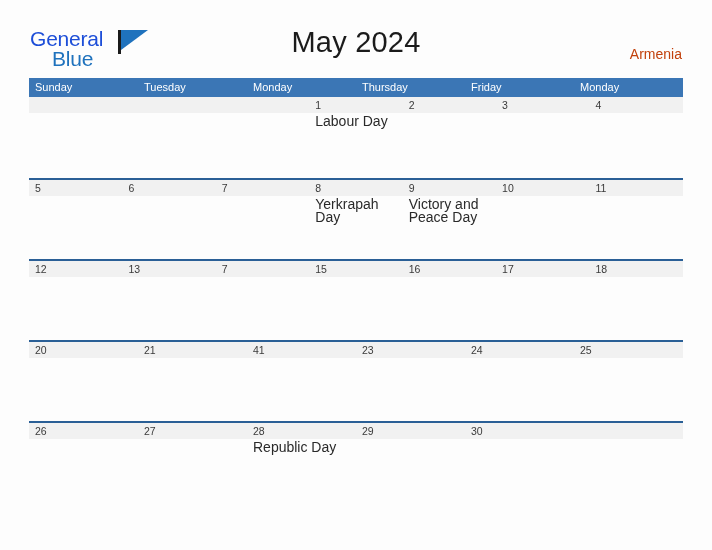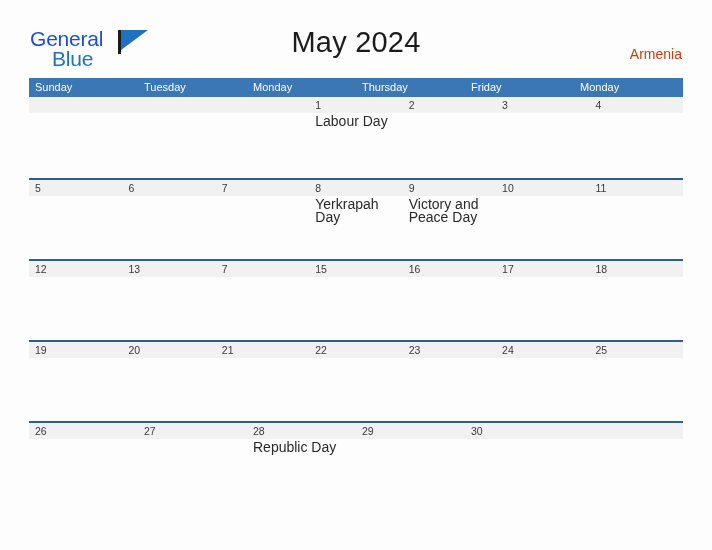--- a/index.html
+++ b/index.html
@@ -293,30 +293,27 @@
             </div>
             <div class="day-cell">
               <div class="day-num">18</div>
             </div>
           </div>
         </div>
         <div class="week-row">
           <div class="daynum-band"></div>
           <div class="days">
             <div class="day-cell">
-              <div class="day-num">19</div>
-            </div>
-            <div class="day-cell">
               <div class="day-num">20</div>
             </div>
             <div class="day-cell">
               <div class="day-num">21</div>
             </div>
             <div class="day-cell">
-              <div class="day-num">22</div>
+              <div class="day-num">41</div>
             </div>
             <div class="day-cell">
               <div class="day-num">23</div>
             </div>
             <div class="day-cell">
               <div class="day-num">24</div>
             </div>
             <div class="day-cell">
               <div class="day-num">25</div>
             </div>

